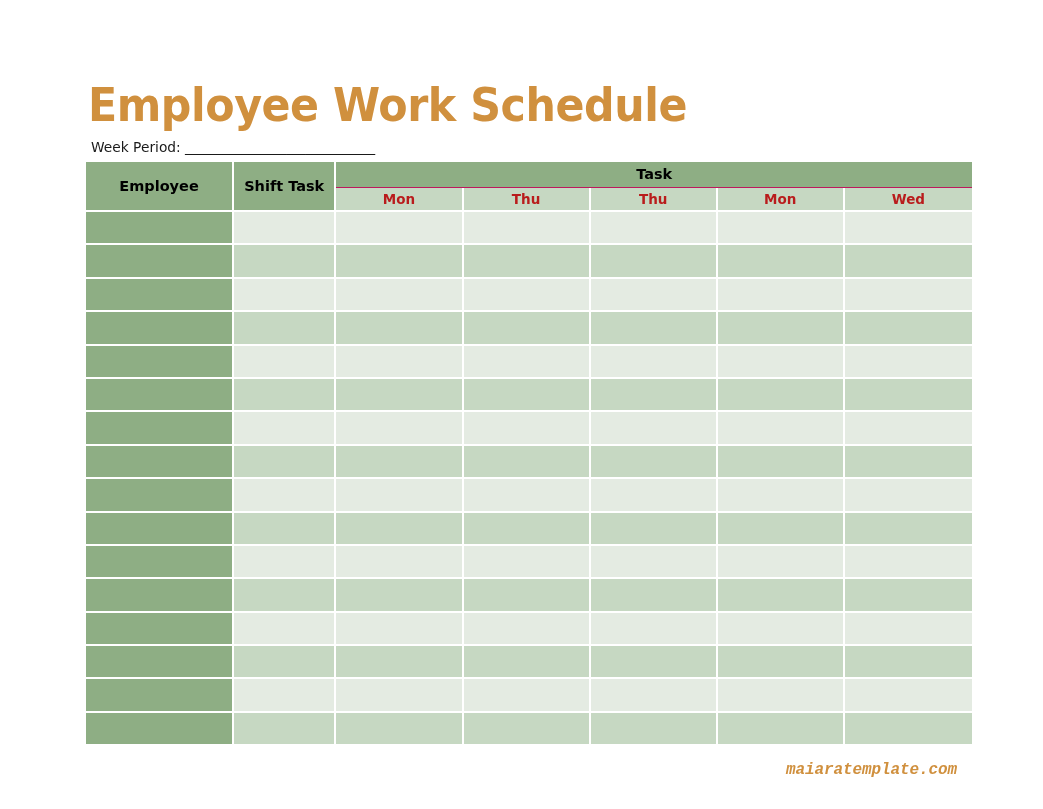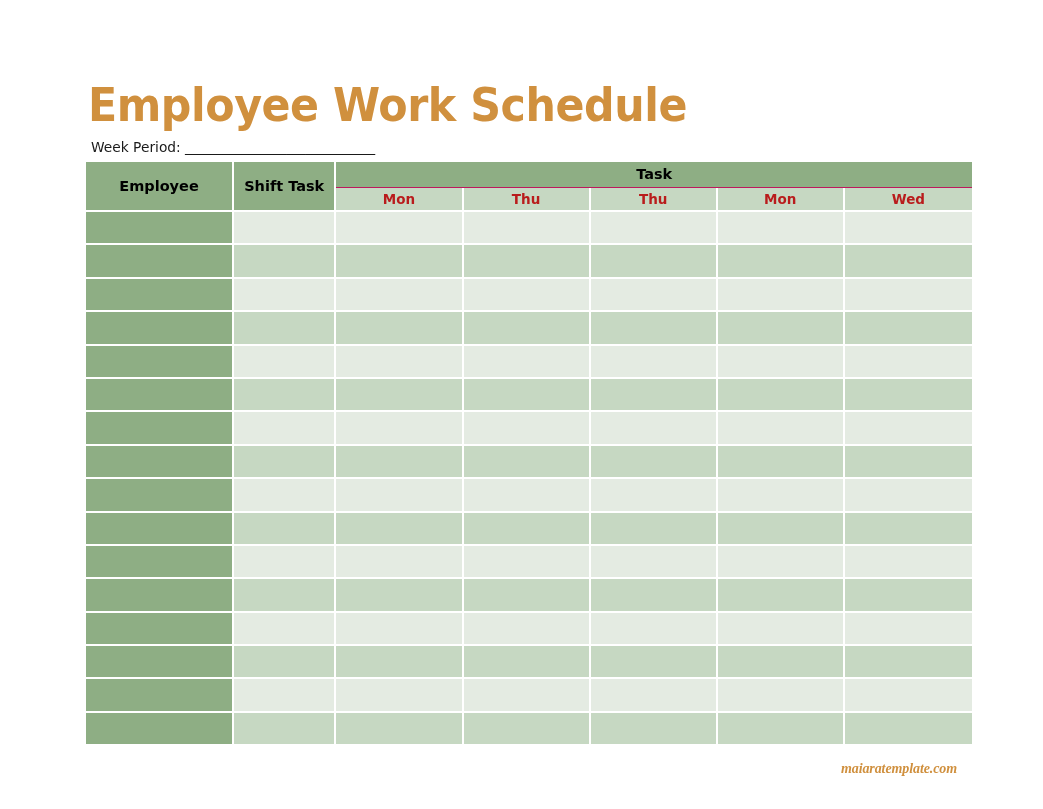--- a/index.html
+++ b/index.html
@@ -130,26 +130,26 @@
   }
   tr.row-light td.cell { background: #e4ebe2; }
   tr.row-med   td.cell { background: #c6d8c2; }
   tbody tr:last-child td { border-bottom: 0; }
 
   
   .watermark {
     position: absolute;
     right: 86px;
     top: 761px;
-    font-size: 14px;
+    font-size: 16px;
     font-style: italic;
     font-weight: bold;
     color: #d0903e;
     white-space: nowrap;
-    font-family: Liberation Serif, serif;
+    font-family: Liberation Mono, monospace;
     letter-spacing: -0.1px;
   }
 </style>
 </head>
 <body>
 
 <div class="page">
 
   <h1 class="title">Employee Work Schedule</h1>
 

